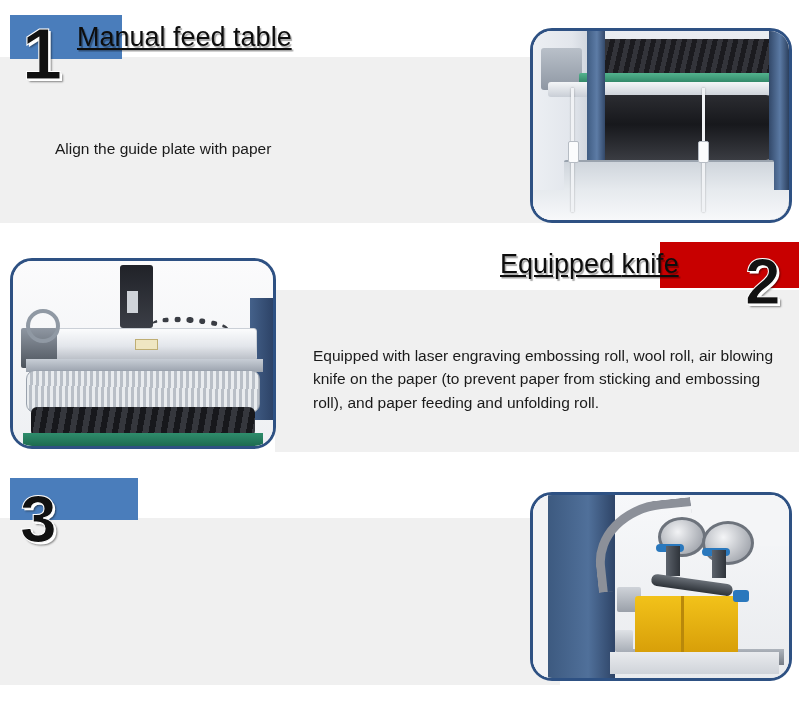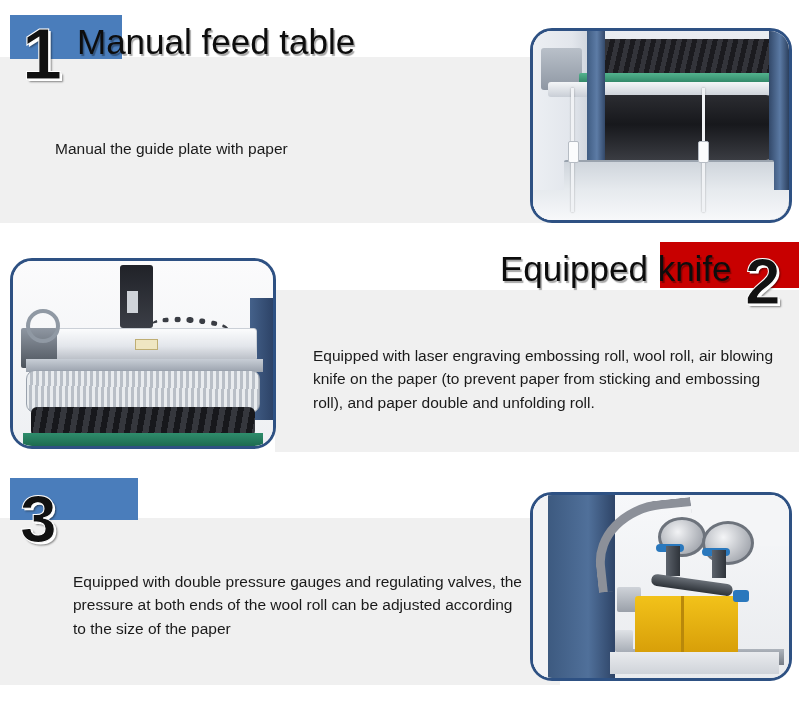--- a/index.html
+++ b/index.html
@@ -37,25 +37,26 @@
     letter-spacing:-1px;
     text-shadow:
        2px 2px 0 #ffffff,
        3px 3px 2px rgba(0,0,0,.45);
     -webkit-text-stroke:1px #ffffff;
   }
 
   .title{
     position:absolute;
     z-index:4;
-    font-size:35px;
+    font-size:27px;
     color:#0d0d0d;
     white-space:nowrap;
     line-height:1;
     text-shadow:1.5px 1.5px 1px rgba(0,0,0,.35);
+    text-decoration:underline;
   }
 
   .body-text{
     position:absolute;
     z-index:4;
     font-size:15.5px;
     color:#1a1a1a;
     line-height:1.5;
   }
 
@@ -190,21 +191,21 @@
   <div class="section" style="top:0;height:232px;">
 
     <div class="panel" style="left:0;top:57px;width:560px;height:166px;"></div>
 
     <div class="badge blue" style="left:10px;top:15px;width:112px;height:44px;"></div>
 
     <div class="numeral" style="left:22px;top:18px;font-size:72px;">1</div>
 
     <div class="title" style="left:77px;top:24px;">Manual feed table</div>
 
-    <div class="body-text" style="left:55px;top:137px;width:420px;">Manual the guide plate with paper</div>
+    <div class="body-text" style="left:55px;top:137px;width:420px;">Align the guide plate with paper</div>
 
     <div class="photo" style="left:530px;top:28px;width:256px;height:189px;">
       <div class="scene">
         <div class="p1-bg"></div>
         <div class="p1-wall"></div>
         <div class="p1-rollTop"></div>
         <div class="p1-shelf"></div>
         <div class="p1-green"></div>
         <div class="p1-deck"></div>
         <div class="p1-bigroll"></div>
@@ -227,21 +228,21 @@
     <div class="panel" style="left:275px;top:52px;width:524px;height:162px;"></div>
 
     <div class="badge red" style="left:660px;top:4px;width:139px;height:46px;"></div>
 
     <div class="title" style="left:500px;top:13px;">
       <span>Equipped </span><span>knife</span>
     </div>
 
     <div class="numeral" style="left:745px;top:12px;font-size:64px;">2</div>
 
-    <div class="body-text" style="left:313px;top:106px;width:470px;">Equipped with laser engraving embossing roll, wool roll, air blowing knife on the paper (to prevent paper from sticking and embossing roll), and paper double and unfolding roll.</div>
+    <div class="body-text" style="left:313px;top:106px;width:470px;">Equipped with laser engraving embossing roll, wool roll, air blowing knife on the paper (to prevent paper from sticking and embossing roll), and paper feeding and unfolding roll.</div>
 
     <div class="photo" style="left:10px;top:20px;width:260px;height:185px;">
       <div class="scene">
         <div class="p2-bg"></div>
         <div class="p2-postR"></div>
         <div class="p2-head"></div>
         <div class="p2-headlabel"></div>
         <div class="p2-cable"></div>
         <div class="p2-beam"></div>
         <div class="p2-warn"></div>
@@ -257,21 +258,20 @@
 
   <div class="section" style="top:470px;height:232px;">
 
     <div class="panel" style="left:0;top:48px;width:560px;height:167px;"></div>
 
     <div class="badge blue" style="left:10px;top:8px;width:128px;height:42px;"></div>
 
     <div class="numeral" style="left:20px;top:16px;font-size:66px;">3</div>
 
 
-    <div class="body-text" style="left:73px;top:100px;width:450px;">Equipped with double pressure gauges and regulating valves, the pressure at both ends of the wool roll can be adjusted according to the size of the paper</div>
 
     <div class="photo" style="left:530px;top:22px;width:256px;height:183px;">
       <div class="scene">
         <div class="p3-bg"></div>
         <div class="p3-backwhite"></div>
         <div class="p3-white"></div>
         <div class="p3-panel2"></div>
         <div class="p3-hose"></div>
         <div class="p3-gaugeA"></div>
         <div class="p3-gaugeB"></div>

